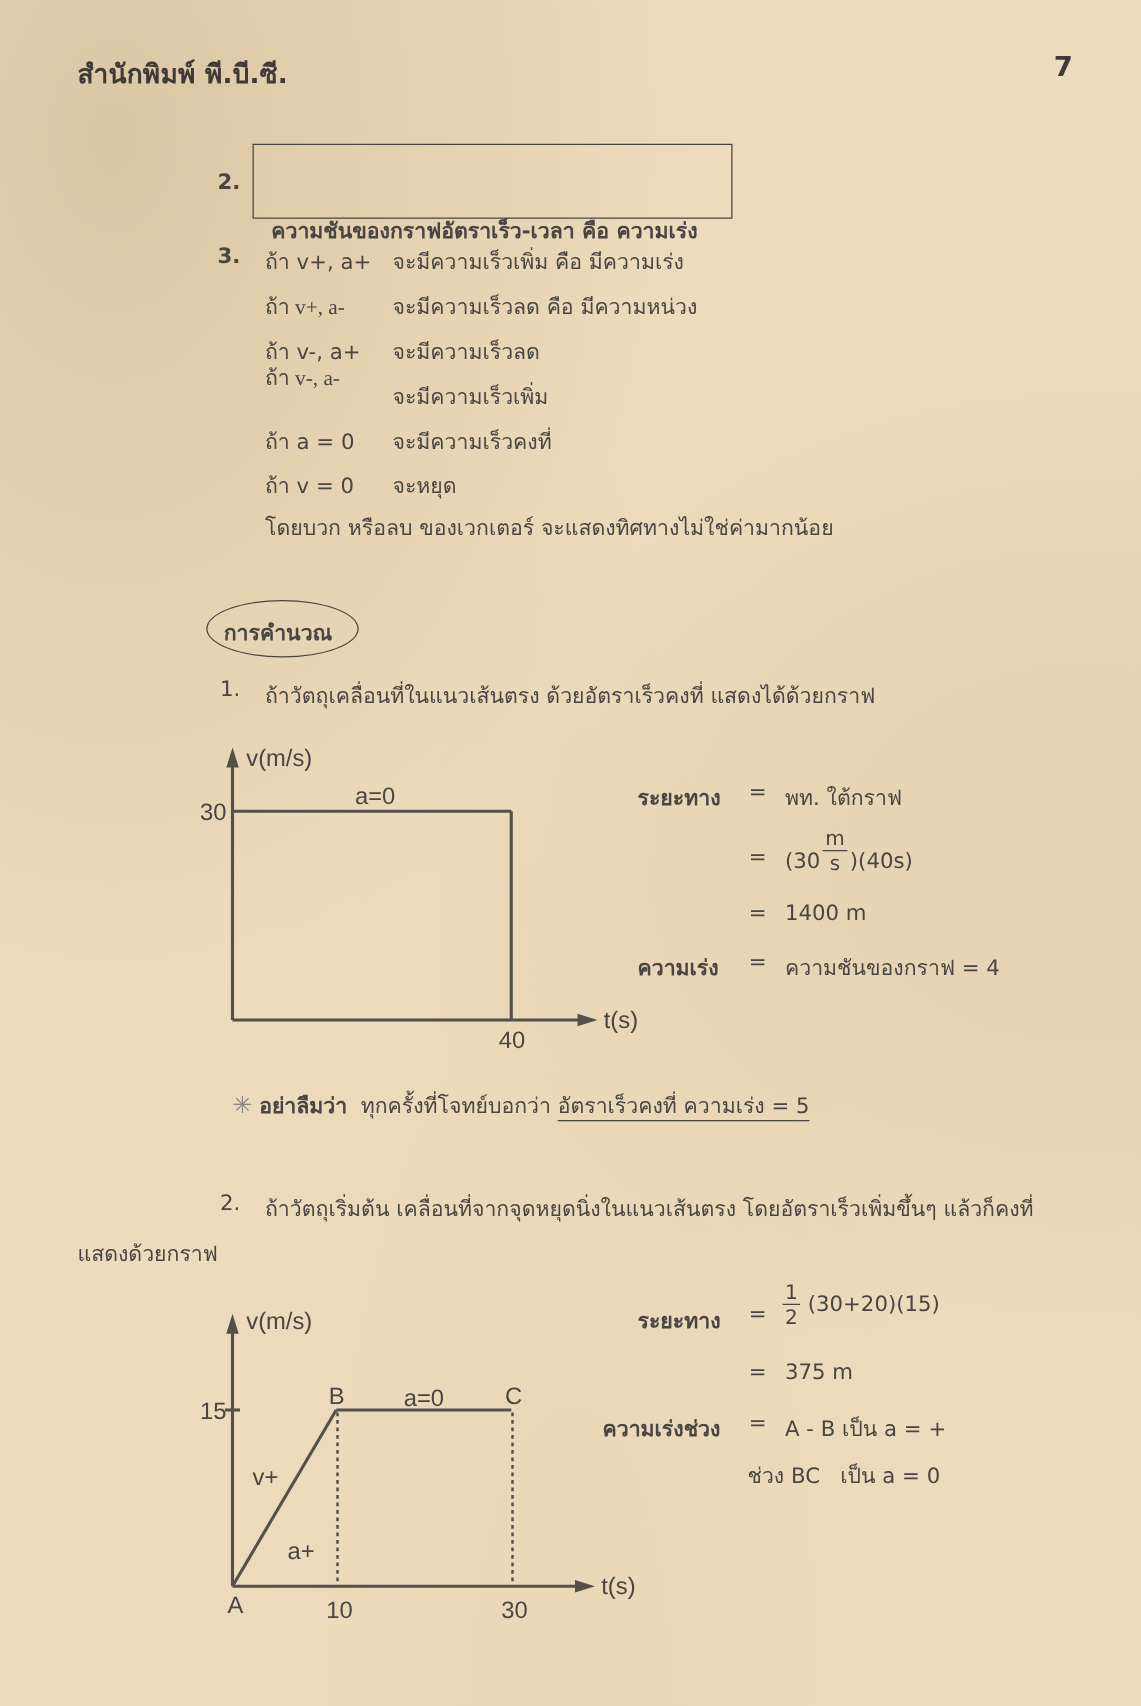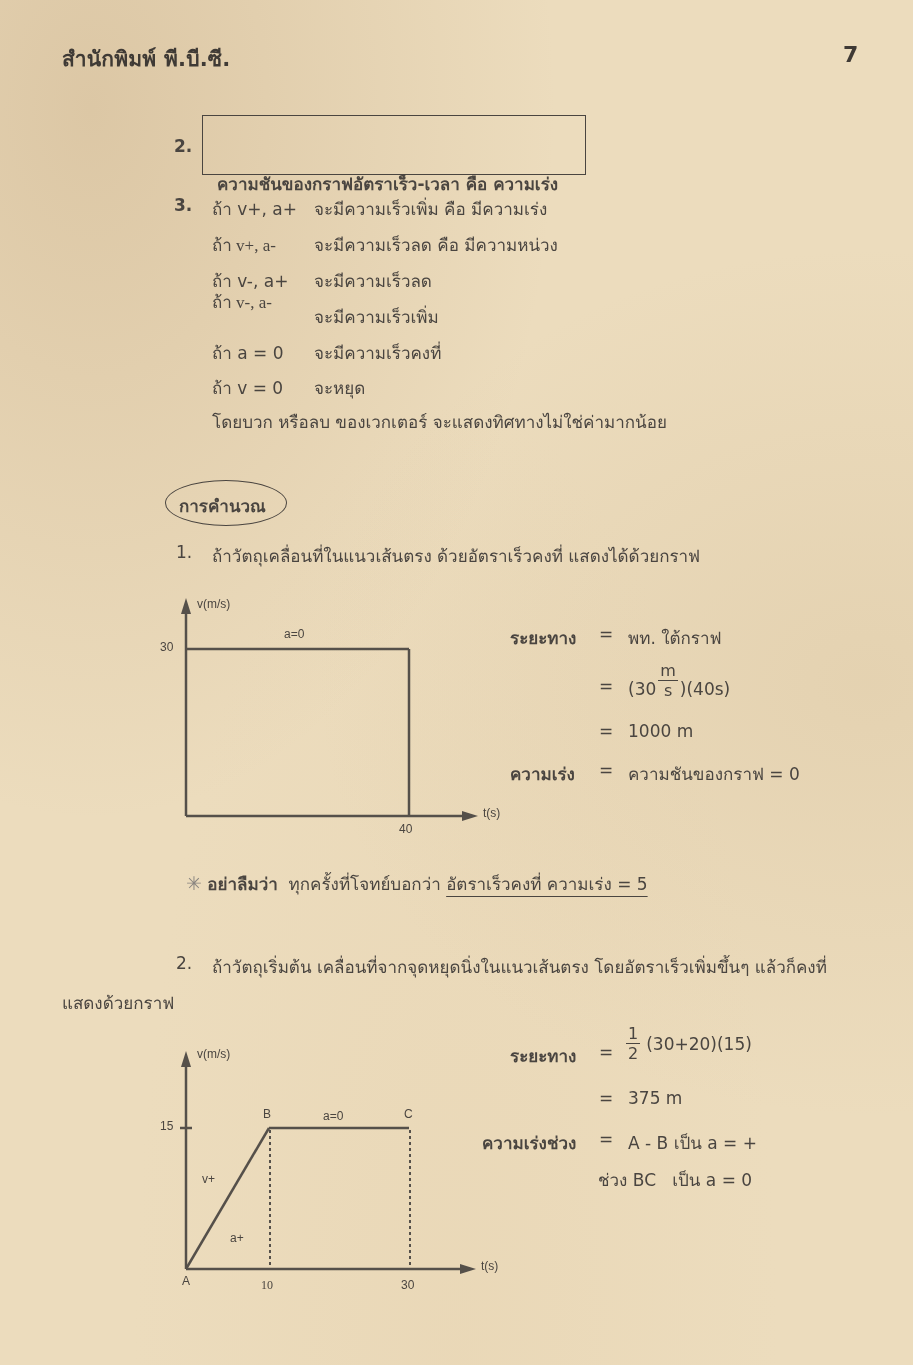--- a/index.html
+++ b/index.html
@@ -18,21 +18,21 @@
   .pgno { font-size:22px; font-weight:bold; color:#3f3a35; }
   .t { font-size:17px; color:#4a4540; }
   .b { font-weight:bold; }
   .boxed { border:1.5px solid #4a4540; }
   .oval { border:1.5px solid #4a4540; border-radius:50%; }
   .svg { position:absolute; left:0; top:0; }
   .frac { display:inline-flex; flex-direction:column; align-items:center; vertical-align:middle; line-height:1; margin:0 2px; }
   .frac .num { border-bottom:1.2px solid #4a4540; padding:0 2px 1px; font-size:16px; }
   .frac .den { padding-top:2px; font-size:16px; }
   .ul { text-decoration:underline; text-underline-offset:6px; text-decoration-thickness:1px; }
-  .lbl { font-size:12px; color:#4a4540; font-family:"Liberation Sans", sans-serif; }
+  .lbl { font-size:19px; color:#4a4540; font-family:"Liberation Sans", sans-serif; }
 </style>
 </head>
 <body>
 
 <div class="abs hdr" style="left:62px; top:42px;">สำนักพิมพ์ พี.บี.ซี.</div>
 <div class="abs pgno" style="left:843px; top:42px;">7</div>
 
 <div class="abs t b" style="left:174px; top:136px;">2.</div>
 <div class="abs boxed" style="left:202px; top:115px; width:382px; height:58px;">
   <div class="t b" style="position:absolute; left:14px; top:18px;margin-top:36px;">ความชันของกราฟอัตราเร็ว-เวลา คือ ความเร่ง</div>
@@ -89,25 +89,25 @@
   <div class="abs t" style="left:628px; top:663px; display:flex; align-items:flex-end;">
     <span>(30</span>
     <span class="frac">
       <span class="num">m</span>
       <span class="den">s</span>
     </span>
     <span>)(40s)</span>
   </div>
 
   <div class="abs t" style="left:599px; top:721px;">=</div>
-  <div class="abs t" style="left:628px; top:721px;">1000 m</div>
+  <div class="abs t" style="left:628px; top:721px;">1400 m</div>
 
   <div class="abs t b" style="left:510px; top:760px;">ความเร่ง</div>
   <div class="abs t" style="left:599px; top:760px;">=</div>
-  <div class="abs t" style="left:628px; top:760px;">ความชันของกราฟ = 0</div>
+  <div class="abs t" style="left:628px; top:760px;">ความชันของกราฟ = 4</div>
 </div>
 
 <div class="abs t" style="left:186px; top:870px;">
   <span style="color:#8a8580; font-size:19px;">✳</span>
   <span class="b">อย่าลืมว่า</span>&nbsp;
   <span>ทุกครั้งที่โจทย์บอกว่า</span>
   <span class="ul">อัตราเร็วคงที่ ความเร่ง = 5</span>
 </div>
 
 <div class="abs t" style="left:176px; top:953px;">2.</div>
@@ -131,21 +131,21 @@
   <polygon points="476,1269 460,1264 460,1274" fill="#55504a"></polygon>
 </svg>
 <div class="abs lbl" style="left:197px; top:1047px;">v(m/s)</div>
 <div class="abs lbl" style="left:160px; top:1119px;">15</div>
 <div class="abs lbl" style="left:263px; top:1107px;">B</div>
 <div class="abs lbl" style="left:323px; top:1109px;">a=0</div>
 <div class="abs lbl" style="left:404px; top:1107px;">C</div>
 <div class="abs lbl" style="left:202px; top:1172px;">v+</div>
 <div class="abs lbl" style="left:230px; top:1231px;">a+</div>
 <div class="abs lbl" style="left:182px; top:1274px;">A</div>
-<div class="abs lbl" style="left:261px; top:1278px;font-family:Liberation Serif, serif;">10</div>
+<div class="abs lbl" style="left:261px; top:1278px;">10</div>
 <div class="abs lbl" style="left:401px; top:1278px;">30</div>
 <div class="abs lbl" style="left:481px; top:1259px;">t(s)</div>
 </div>
 
 <div>
   <div class="abs t b" style="left:510px; top:1042px;">ระยะทาง</div>
   <div class="abs t" style="left:599px; top:1042px;">=</div>
   <div class="abs t" style="left:624px; top:1026px; display:flex; align-items:center;">
     <span class="frac">
       <span class="num">1</span>

